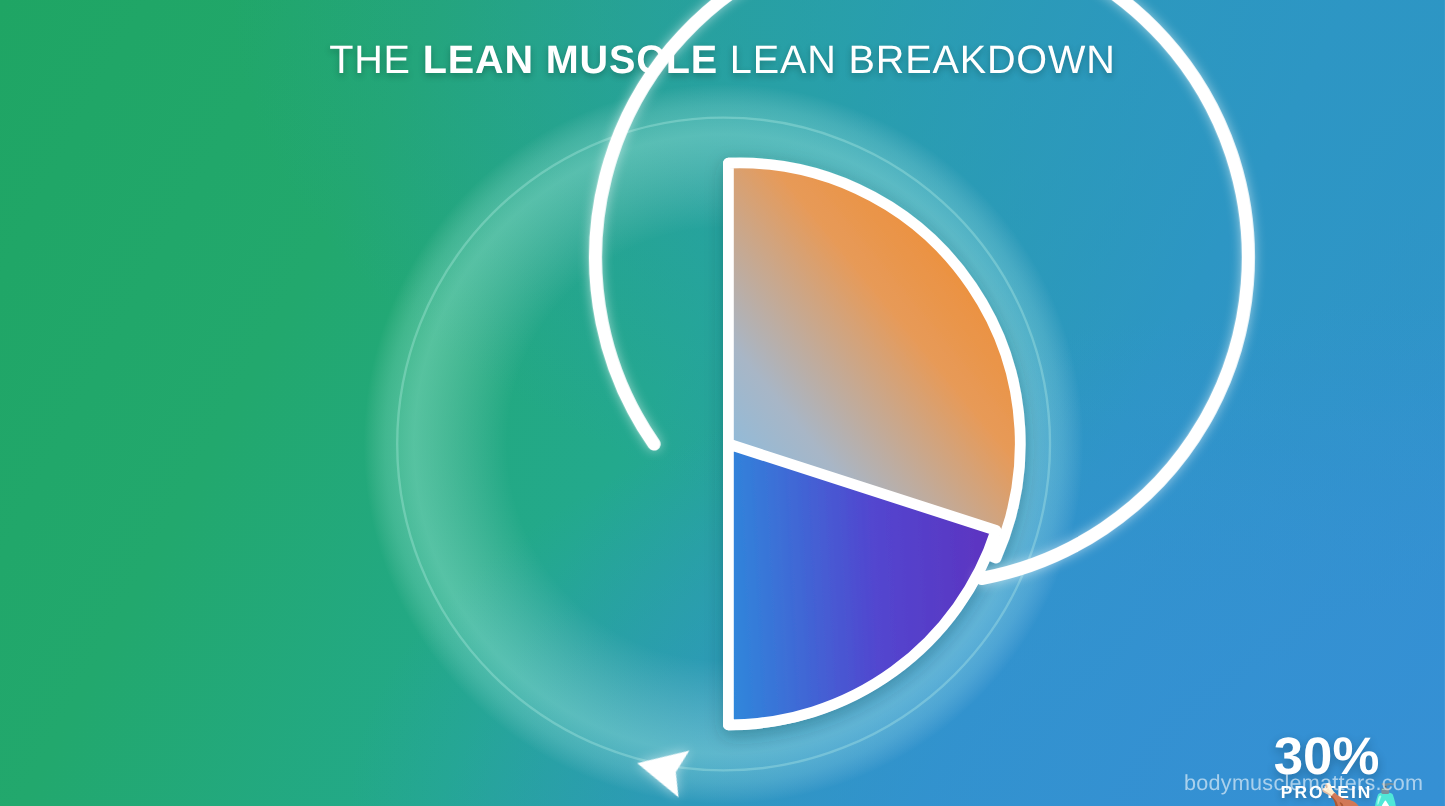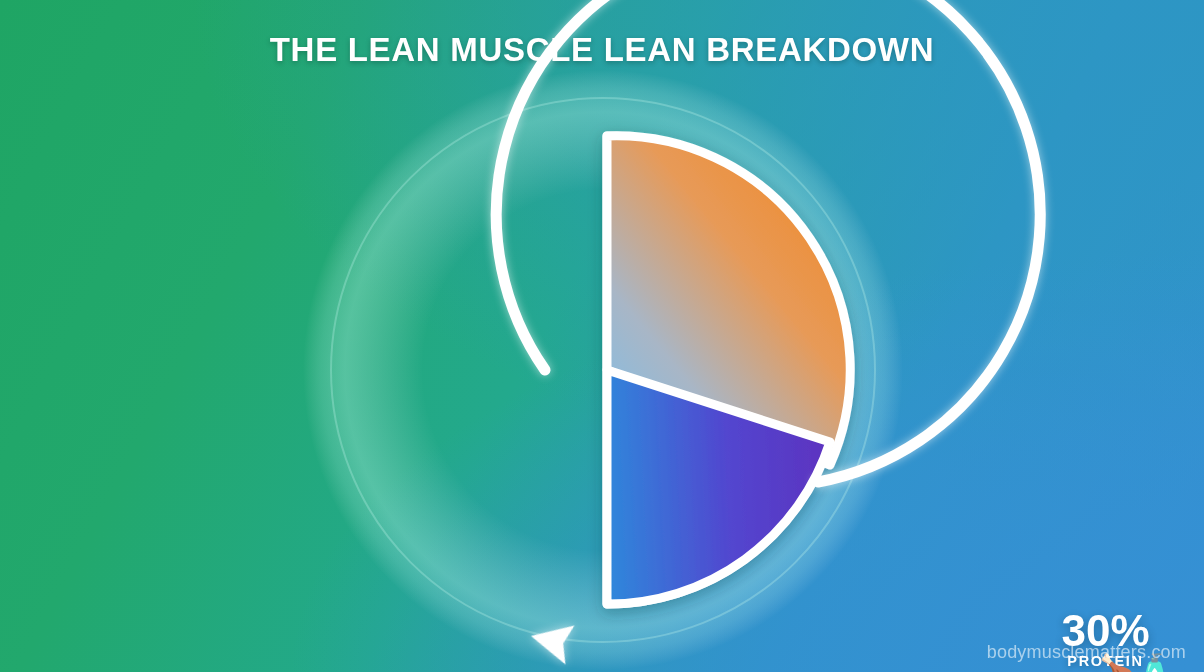--- a/index.html
+++ b/index.html
@@ -17,21 +17,21 @@
   .title {
     position:absolute; top:33px; left:0; width:100%;
     text-align:center;
     font-size:33px;
     line-height:1.05;
     letter-spacing:0.7px;
     color:#ffffff;
     text-shadow:0 2px 5px rgba(0,40,30,0.30);
     white-space:nowrap;
   }
-  .title .thin { font-weight:700; }
+  .title .thin { font-weight:400; }
   .title .bold { font-weight:700; }
 
   
   .stage {
     position:absolute;
     left:603px; top:370px;
     width:0; height:0;
   }
   .stage svg { position:absolute; left:-330px; top:-330px; overflow:visible; }
 

